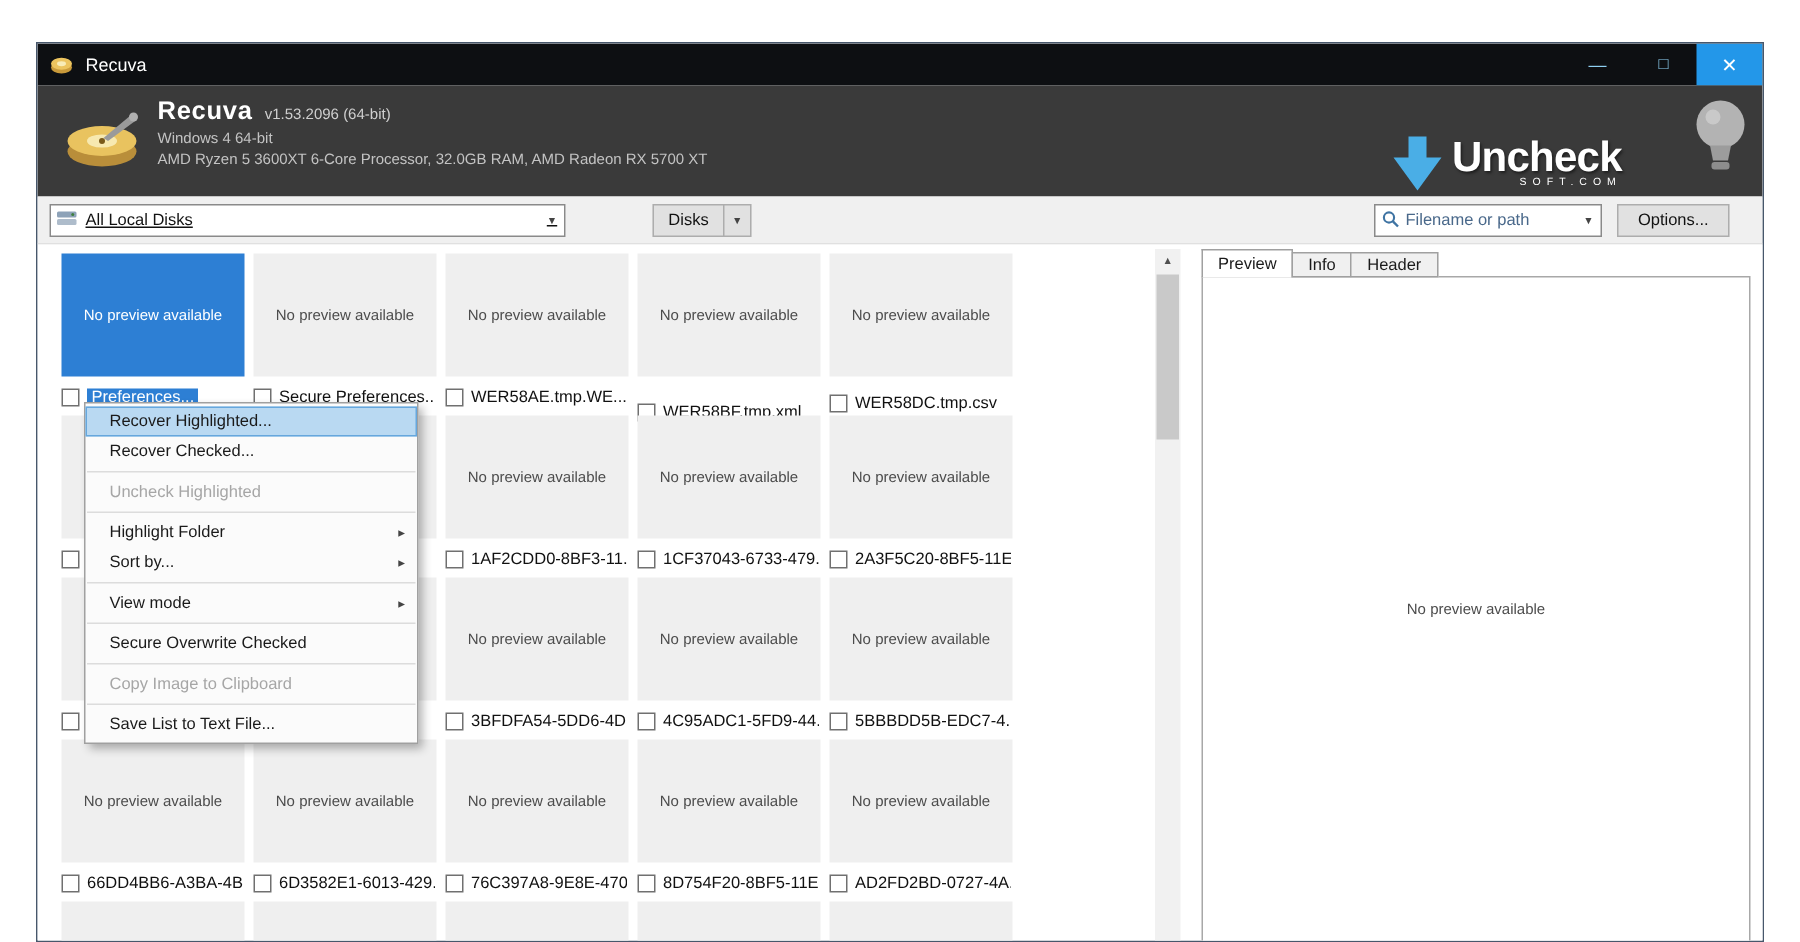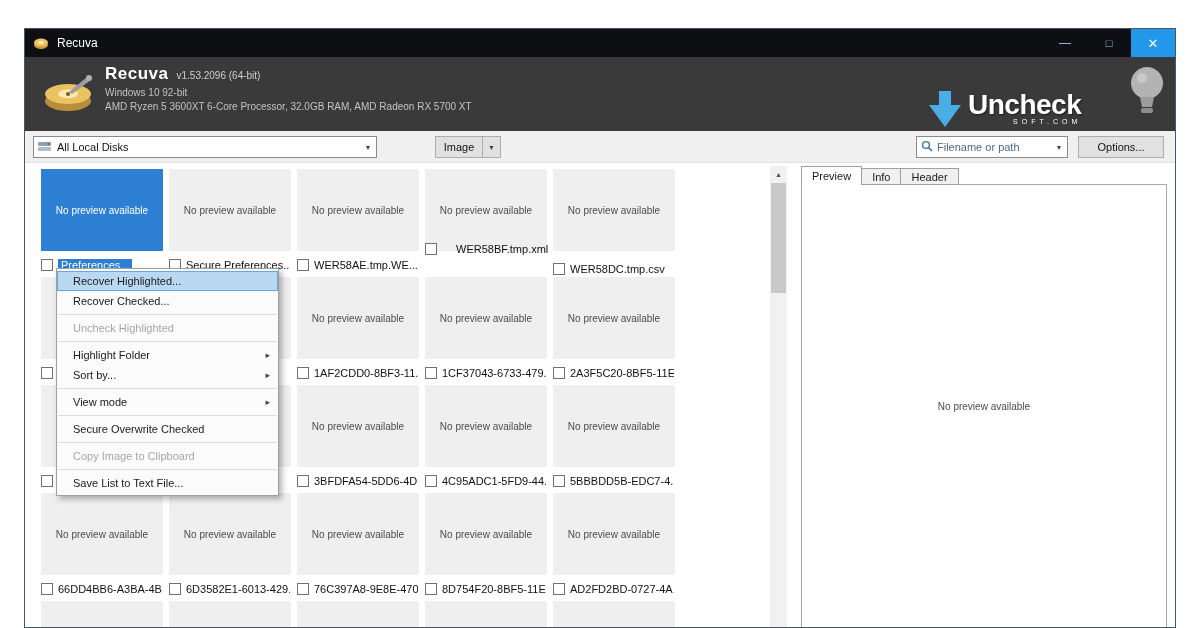--- a/index.html
+++ b/index.html
@@ -37,32 +37,32 @@
   .brand-sub { color:#fff; font-size:7px; letter-spacing:4px; text-align:right; margin-top:-2px; }
   .bulb { position:absolute; left:1098px; top:6px; }
 
   
   .toolbar { position:absolute; left:0; top:102px; width:100%; height:32px;
     background:#f0f0f0; border-bottom:1px solid #e0e0e0; }
   .combo { position:absolute; background:#fff; border:1px solid #8a8a8a; height:22px;
     display:flex; align-items:center; font-size:11px; color:#111; padding-left:4px; }
   .combo .arrow, .split .arrow { margin-left:auto; width:16px; text-align:center;
     color:#444; font-size:7px; flex:none; }
-  .combo-drive { left:8px; top:5px; width:344px; }
+  .combo-drive { left:8px; top:5px; width:344px;text-decoration:underline; }
   .combo-drive .txt { margin-left:5px; }
   .btn { position:absolute; height:22px; background:#e1e1e1; border:1px solid #adadad;
     font-size:11px; color:#111; display:flex; align-items:center; justify-content:center; }
   .btn-scan { left:410px; top:5px; width:48px; }
   .btn-scan-split { left:457px; top:5px; width:19px; }
   .btn-scan-split .arrow { width:100%; margin:0; }
   .combo-search { left:891px; top:5px; width:152px; }
   .combo-search input { border:none; outline:none; background:transparent; font-size:11px;
     width:112px; margin-left:4px; font-family:"Liberation Sans",sans-serif; color:#1a1a1a; }
   .combo-search input::placeholder { color:#49688a; opacity:1; }
-  .btn-options { left:1053px; top:5px; width:86px; }
+  .btn-options { left:1053px; top:5px; width:75px; }
 
   
   #content { position:absolute; left:0; top:134px; width:1152px; height:466px;
     background:#fff; overflow:hidden; }
   .cell-box { position:absolute; width:122px; height:82px; background:#efefef;
     display:flex; align-items:center; justify-content:center; font-size:10px; color:#4c4c4c; }
   .cell-box.selected { background:#2d7fd4; color:#fff; }
   .file-row { position:absolute; width:126px; height:15px; display:flex; align-items:center;
     font-size:11px; color:#111; }
   .checkbox { width:12px; height:12px; background:#fff; border:1px solid #707070;
@@ -132,21 +132,21 @@
           <circle cx="27" cy="27" r="2" fill="#7a5a1a"></circle>
           <polygon points="46,10 50,13 31,27 28,25" fill="#9a9a9a"></polygon>
           <circle cx="48" cy="11" r="3" fill="#b0b0b0"></circle>
         </svg>
       </span>
       <div class="hd-text">
         <div class="hd-line1">
           <span class="hd-app">Recuva</span>
           <span class="hd-ver">v1.53.2096 (64-bit)</span>
         </div>
-        <div class="hd-sub">Windows 10 92-bit</div>
+        <div class="hd-sub">Windows 4 64-bit</div>
         <div class="hd-sub">AMD Ryzen 5 3600XT 6-Core Processor, 32.0GB RAM, AMD Radeon RX 5700 XT</div>
       </div>
 
       <div class="brand">
         <span>
           <svg width="34" height="38" viewBox="0 0 34 38">
             <path d="M11 1 h12 v14 h10 L17 37 1 15 h10 Z" fill="#4aaee6"></path>
           </svg>
         </span>
         <span class="brand-txt">
@@ -171,21 +171,21 @@
             <rect x="0" y="2" width="13" height="4" rx="1" fill="#8da2b8"></rect>
             <rect x="0" y="7" width="13" height="4" rx="1" fill="#aebccb"></rect>
             <circle cx="10.5" cy="4" r="1" fill="#3f7f3f"></circle>
           </svg>
         </span>
         <span class="txt">All Local Disks</span>
         <span class="arrow">▼</span>
       </div>
 
       <div class="btn btn-scan">
-        <span>Image</span>
+        <span>Disks</span>
       </div>
       <div class="btn btn-scan-split split">
         <span class="arrow">▼</span>
       </div>
 
       <div class="combo combo-search">
         <span>
           <svg width="12" height="12" viewBox="0 0 12 12">
             <circle cx="5" cy="5" r="3.4" fill="none" stroke="#3f74a3" stroke-width="1.4"></circle>
             <line x1="7.6" y1="7.6" x2="11" y2="11" stroke="#3f74a3" stroke-width="1.6"></line>
@@ -218,21 +218,21 @@
         <div class="cell-box" style="left: 272px; top: 6px;">
           <span>No preview available</span>
         </div>
         <div class="file-row" style="left: 272px; top: 94px;">
           <span class="checkbox"></span>
           <span class="file-label">WER58AE.tmp.WE...</span>
         </div>
         <div class="cell-box" style="left: 400px; top: 6px;">
           <span>No preview available</span>
         </div>
-        <div class="file-row" style="left: 400px; top: 78px; gap: 14px;">
+        <div class="file-row" style="left: 400px; top: 104px;">
           <span class="checkbox"></span>
           <span class="file-label">WER58BF.tmp.xml</span>
         </div>
         <div class="cell-box" style="left: 528px; top: 6px;">
           <span>No preview available</span>
         </div>
         <div class="file-row" style="left: 528px; top: 98px;">
           <span class="checkbox"></span>
           <span class="file-label">WER58DC.tmp.csv</span>
         </div>

